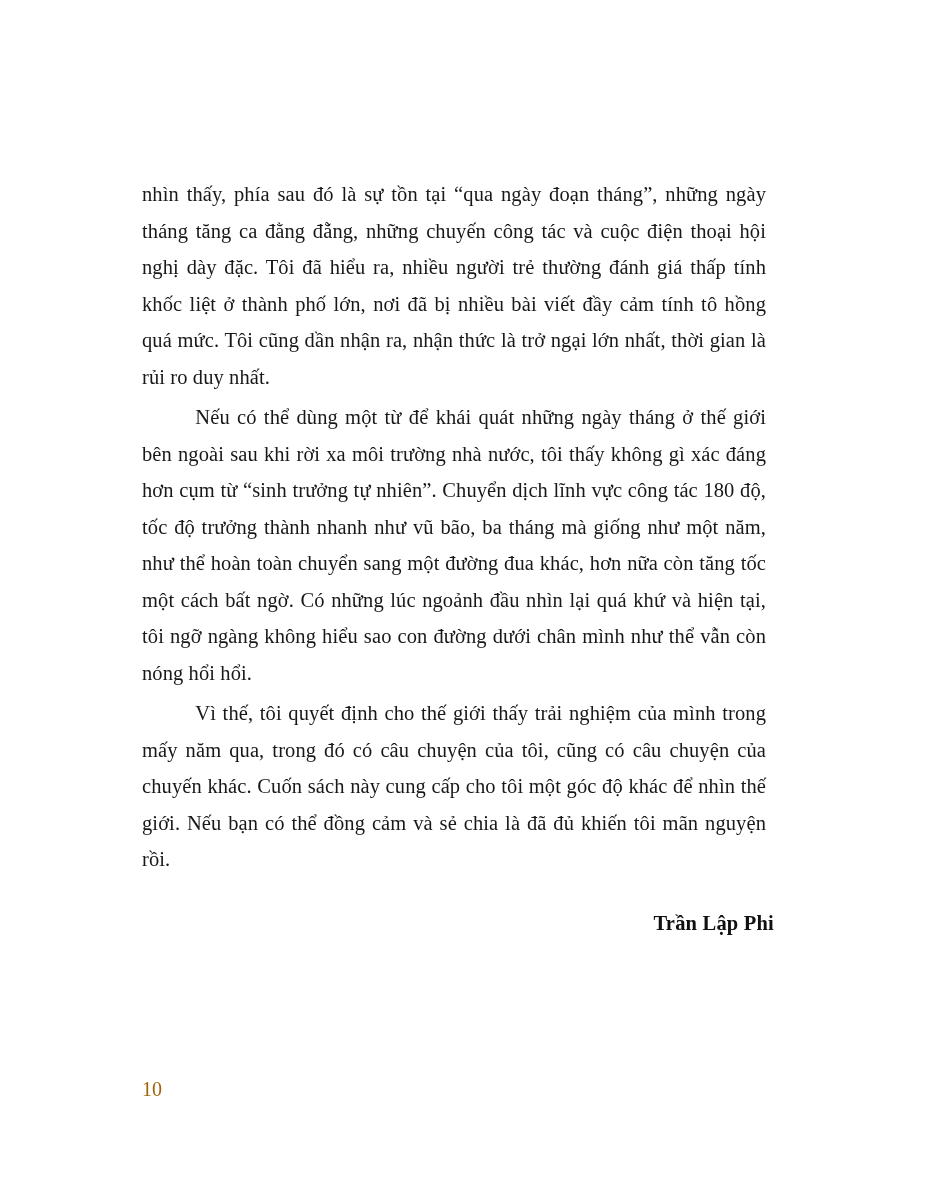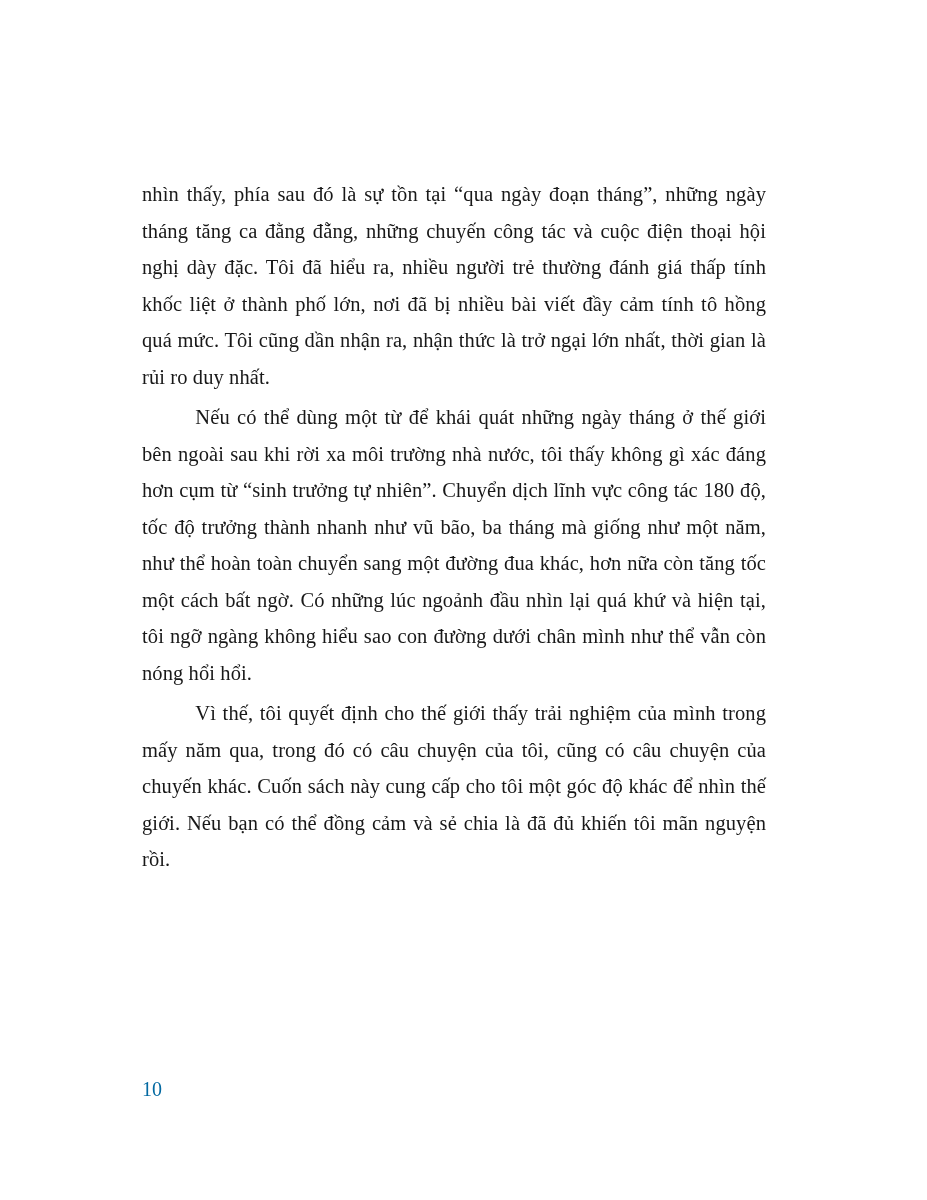--- a/index.html
+++ b/index.html
@@ -50,30 +50,31 @@
     font-size: 20.5px;
     font-weight: bold;
     color: #101010;
     letter-spacing: 0.2px;
   }
   .folio {
     position: absolute;
     left: 142px;
     top: 1078px;
     font-size: 20px;
-    color: #0369a1;
+    color: #a16207;
   }
 </style>
 </head>
 <body>
 
 <div class="page">
 
   <div class="text-block">
     <p class="para first">nhìn thấy, phía sau đó là sự tồn tại “qua ngày đoạn tháng”, những ngày tháng tăng ca đằng đẵng, những chuyến công tác và cuộc điện thoại hội nghị dày đặc. Tôi đã hiểu ra, nhiều người trẻ thường đánh giá thấp tính khốc liệt ở thành phố lớn, nơi đã bị nhiều bài viết đầy cảm tính tô hồng quá mức. Tôi cũng dần nhận ra, nhận thức là trở ngại lớn nhất, thời gian là rủi ro duy nhất.</p>
     <p class="para indent">Nếu có thể dùng một từ để khái quát những ngày tháng ở thế giới bên ngoài sau khi rời xa môi trường nhà nước, tôi thấy không gì xác đáng hơn cụm từ “sinh trưởng tự nhiên”. Chuyển dịch lĩnh vực công tác 180 độ, tốc độ trưởng thành nhanh như vũ bão, ba tháng mà giống như một năm, như thể hoàn toàn chuyển sang một đường đua khác, hơn nữa còn tăng tốc một cách bất ngờ. Có những lúc ngoảnh đầu nhìn lại quá khứ và hiện tại, tôi ngỡ ngàng không hiểu sao con đường dưới chân mình như thể vẫn còn nóng hổi hổi.</p>
     <p class="para indent">Vì thế, tôi quyết định cho thế giới thấy trải nghiệm của mình trong mấy năm qua, trong đó có câu chuyện của tôi, cũng có câu chuyện của chuyến khác. Cuốn sách này cung cấp cho tôi một góc độ khác để nhìn thế giới. Nếu bạn có thể đồng cảm và sẻ chia là đã đủ khiến tôi mãn nguyện rồi.</p>
   </div>
 
+  <div class="signature">Trần Lập Phi</div>
 
   <div class="folio">10</div>
 
 </div>
 
 </body></html>

